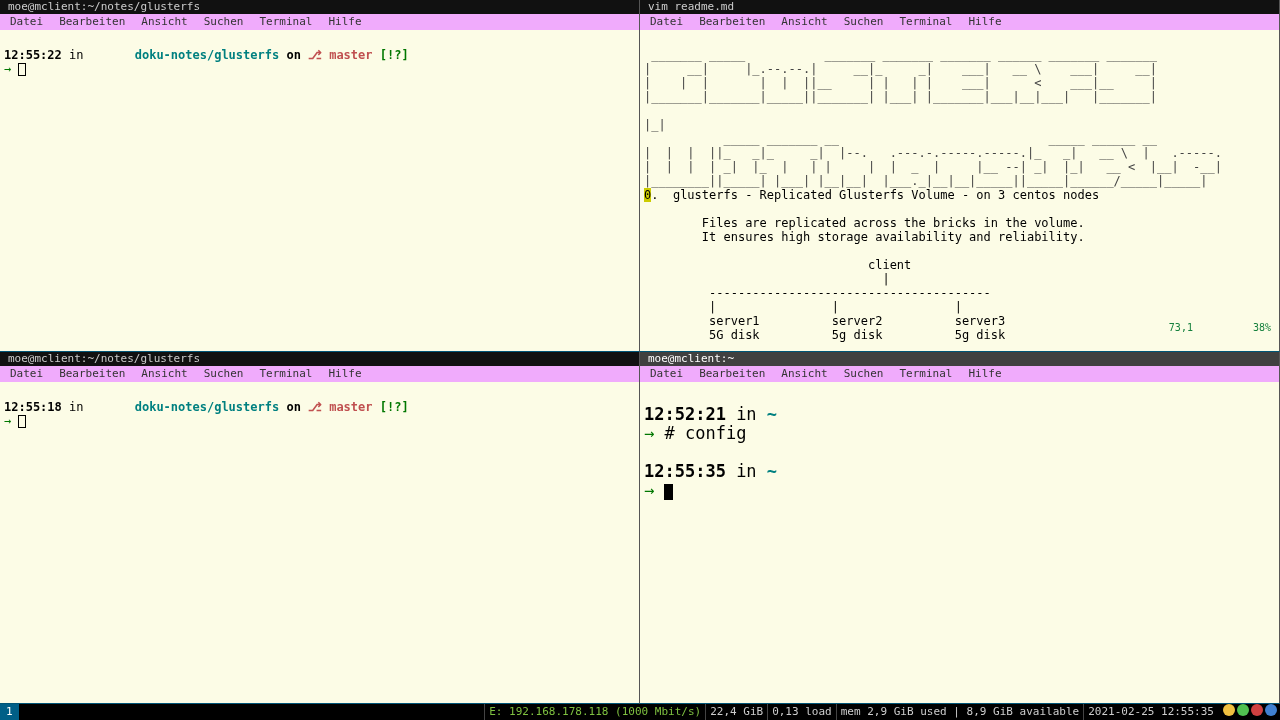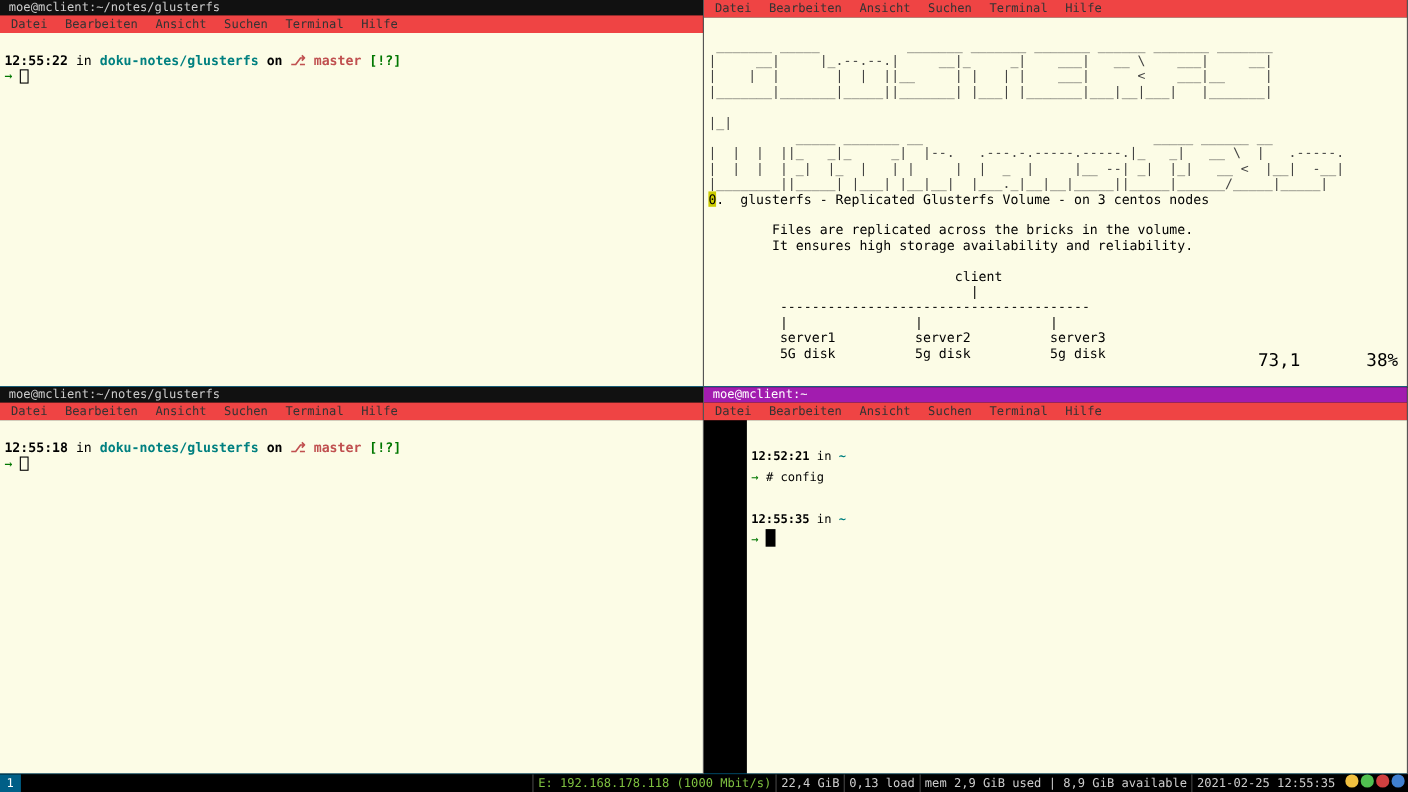--- a/index.html
+++ b/index.html
@@ -1,35 +1,35 @@
 <!DOCTYPE html>
 <html><head>
 <meta charset="utf-8">
 <style>
   * { margin: 0; padding: 0; box-sizing: border-box; }
   html, body { width: 1280px; height: 720px; overflow: hidden; font-family: "DejaVu Sans Mono", monospace; font-size: 12px; background: #000; }
   .grid { display: grid; grid-template-columns: 640px 640px; grid-template-rows: 352px 352px 16px; width: 1280px; height: 720px; }
   .pane { display: flex; flex-direction: column; border-right: 1px solid #555; border-bottom: 1px solid #005577; }
   .titlebar { background: #111; color: #ccc; font-size: 11px; padding: 1px 8px; height: 14px; line-height: 12px; white-space: pre; }
-  .titlebar.active { background: #a21caf; color: #fff; }
-  .menubar { background: #ef4444; color: #333; font-size: 11px; height: 16px; line-height: 16px; padding: 0 2px; display: flex; gap: 0; }
+  .titlebar.active { background: #404040; color: #fff; }
+  .menubar { background: #f0abfc; color: #333; font-size: 11px; height: 16px; line-height: 16px; padding: 0 2px; display: flex; gap: 0; }
   .menubar span { padding: 0 8px; cursor: default; }
   .term { flex: 1; background: #fcfce6; color: #000; padding: 4px 4px; white-space: pre; font-size: 12px; line-height: 14px; overflow: hidden; position: relative; }
-  .term.large { font-size: 11px; line-height: 19px; margin-left: 39px; }
+  .term.large { font-size: 17px; line-height: 19px; }
   .prompt-time { color: #000; font-weight: bold; }
   .prompt-in { color: #000; font-weight: normal; }
-  .prompt-path { color: #008080; font-weight: bold; }
+  .prompt-path { color: #008080; font-weight: bold; margin-left: 44px; }
   .prompt-on { color: #000; font-weight: bold; }
   .prompt-branch { color: #c05050; font-weight: bold; }
   .prompt-status { color: #007700; font-weight: bold; }
   .arrow { color: #007700; }
   .tilde { color: #008080; font-weight: bold; }
   .cursor-box { display: inline-block; width: 8px; height: 13px; border: 1px solid #000; vertical-align: text-bottom; }
   .cursor-block { display: inline-block; width: 9px; height: 16px; background: #000; vertical-align: text-bottom; }
-  .vim-status { position: absolute; bottom: 2px; right: 8px; color: #000000; font-size: 16px; }
+  .vim-status { position: absolute; bottom: 2px; right: 8px; color: #15803d; font-size: 10px; }
   .vim-status span { display: inline-block; }
   .vim-pos { margin-right: 60px; }
   .ascii-art { font-size: 12px; line-height: 13px; color: #444; }
   .fold-marker { background: #cccc00; color: #000; }
   .statusbar { grid-column: 1 / 3; background: #000; color: #ccc; font-size: 11px; height: 16px; line-height: 16px; display: flex; align-items: center; position: relative; }
   .ws-indicator { background: #005f87; color: #fff; padding: 0 6px; height: 16px; line-height: 16px; }
   .status-right { position: absolute; right: 2px; top: 0; display: flex; align-items: center; height: 16px; gap: 0; }
   .status-seg { padding: 0 4px; border-left: 1px solid #444; color: #ccc; }
   .status-net { color: #7ec040; }
   .tray-icon { width: 12px; height: 12px; border-radius: 50%; margin: 0 1px; display: inline-block; }
@@ -49,20 +49,21 @@
         <span>Terminal</span>
         <span>Hilfe</span>
       </div>
     <div class="term">
 <span class="prompt-time">12:55:22</span><span class="prompt-in"> in </span><span class="prompt-path">doku-notes/glusterfs</span><span class="prompt-on"> on </span><span class="prompt-branch">⎇ </span><span class="prompt-branch">master </span><span class="prompt-status">[!?]</span>
 <span class="arrow">→ </span><span class="cursor-box"></span>
     </div>
   </div>
 
   <div class="pane">
+    <div class="titlebar">vim readme.md</div>
     <div class="menubar" id="menu-tr">
         <span>Datei</span>
         <span>Bearbeiten</span>
         <span>Ansicht</span>
         <span>Suchen</span>
         <span>Terminal</span>
         <span>Hilfe</span>
       </div>
     <div class="term">
 <span class="ascii-art"> _______ _____           _______ _______ _______ ______ _______ _______

